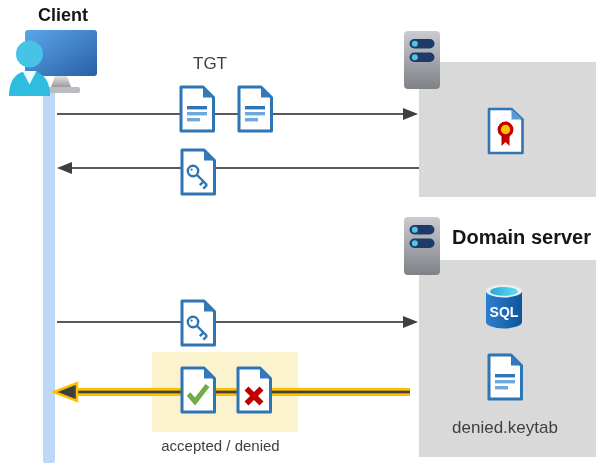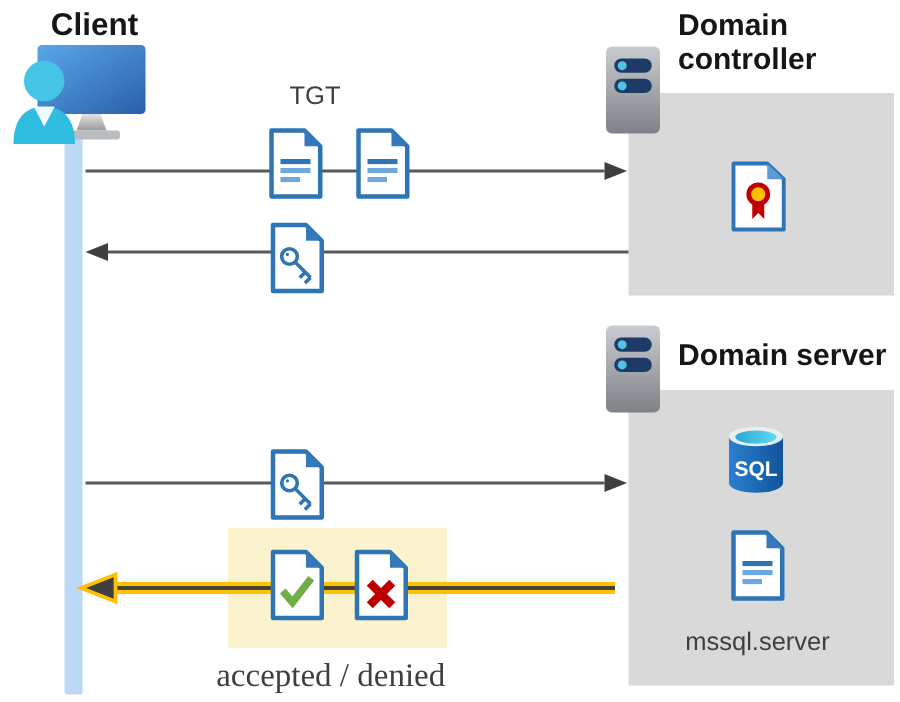--- a/index.html
+++ b/index.html
@@ -36,27 +36,27 @@
   #key-doc-1{left:178px;top:148px;}
   #key-doc-2{left:178px;top:299px;}
   #check-doc{left:178px;top:366px;}
   #x-doc{left:234px;top:366px;}
   #cert-doc{left:485px;top:107px;}
   #sql-icon{left:483px;top:281px;}
   #keytab-doc{left:485px;top:353px;}
   
   .lbl{color:#3f3f3f;}
   .heading{color:#161616;font-weight:700;}
-  #client-label{left:23px;top:5px;width:80px;font-size:21px;text-align:center;}
+  #client-label{left:23px;top:5px;width:80px;font-size:18px;text-align:center;}
   #dc-label{left:452px;top:6px;width:122px;font-size:20px;line-height:23px;}
   #linux-label{left:452px;top:226px;width:146px;font-size:20px;white-space:nowrap;}
   #tgt-label{left:167px;top:54px;width:60px;font-size:17px;text-align:right;}
   #spn-label{left:225px;top:54px;width:60px;font-size:17px;text-align:center;}
   #keytab-label{left:430px;top:418px;width:150px;font-size:17px;text-align:center;}
-  #result-label{left:118px;top:437px;width:205px;font-size:22px;text-align:center;font-family:Liberation Serif, serif;}
+  #result-label{left:118px;top:437px;width:205px;font-size:15px;text-align:center;}
 </style>
 </head>
 <body>
 
 <svg width="0" height="0" style="position:absolute" aria-hidden="true">
   <defs>
     <linearGradient id="gradMon" x1="0" y1="0" x2="1" y2="1">
       <stop offset="0" stop-color="#5aa7e8"></stop>
         <stop offset="1" stop-color="#2a5fa8"></stop>
     </linearGradient>
@@ -195,19 +195,18 @@
       <use href="#sym-doc-cert"></use>
     </svg>
   <svg class="abs" id="sql-icon" width="42" height="50">
       <use href="#sym-sql"></use>
     </svg>
   <svg class="abs" id="keytab-doc" width="40" height="48">
       <use href="#sym-doc"></use>
     </svg>
 
   <div class="abs heading" id="client-label">Client</div>
-  <div class="abs heading" id="dc-label">Domain controller</div>
   <div class="abs heading" id="linux-label">Domain server</div>
   <div class="abs lbl" id="tgt-label">TGT</div>
-  <div class="abs lbl" id="keytab-label">mssql.server</div>
+  <div class="abs lbl" id="keytab-label">denied.keytab</div>
   <div class="abs lbl" id="result-label">accepted / denied</div>
 
 </div>
 
 </body></html>

